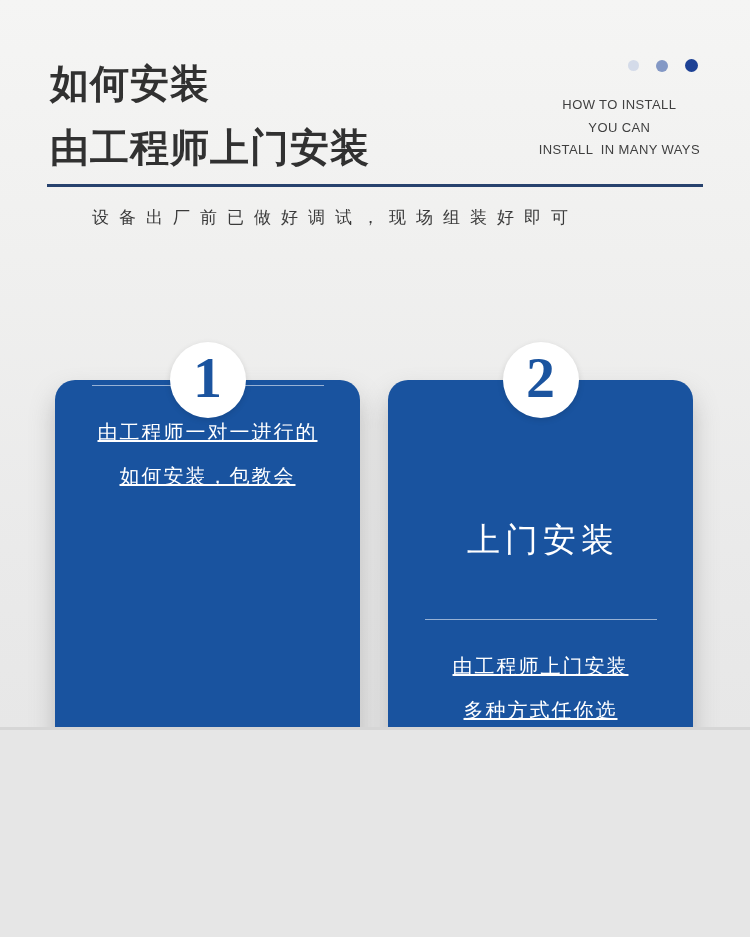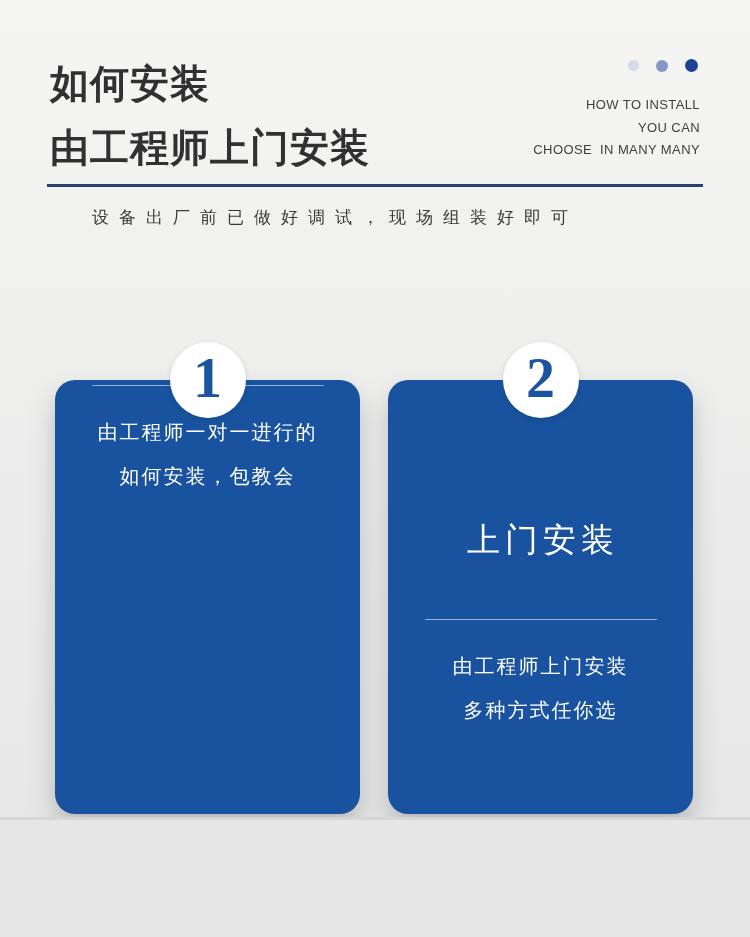--- a/index.html
+++ b/index.html
@@ -1,20 +1,20 @@
 <!DOCTYPE html>
 <html><head>
 <meta charset="utf-8">
 <style>
   * { margin: 0; padding: 0; box-sizing: border-box; }
   html, body { background: #e6e6e6; }
   .page {
     position: relative;
     width: 750px;
-    height: 820px;
+    height: 730px;
     margin: 0 auto;
     overflow: hidden;
     background: linear-gradient(180deg, #f5f5f4 0%, #f0f0ef 35%, #eaeaea 75%, #e7e7e7 100%);
     font-family: "Liberation Sans", "DejaVu Sans", sans-serif;
     padding-left: 21px;
   }
 
   
   .heading {
     position: absolute; left: 50px; top: 52px;
@@ -27,21 +27,21 @@
     position: absolute; top: 59px; left: 628px;
     display: flex; align-items: center; gap: 17px;
   }
   .dot { border-radius: 50%; }
   .dot.d1 { width: 11px; height: 11px; }
   .dot.d2 { width: 12px; height: 12px; }
   .dot.d3 { width: 13px; height: 13px; }
 
   .en-block {
     position: absolute; top: 94px; right: 50px;
-    text-align: right; color: #3f3f3f;
+    text-align: center; color: #3f3f3f;
     font-size: 13px; line-height: 22.5px; letter-spacing: 0.4px;
   }
   .en-block div { white-space: pre; }
 
   .rule {
     position: absolute; left: 47px; top: 184px;
     width: 656px; height: 3px; background: #27426e;
   }
 
   .tagline {
@@ -88,21 +88,21 @@
   }
   .card-divider {
     width: 232px; height: 1px;
     background: rgba(255, 255, 255, 0.55);
     margin: 5px auto 0;
   }
   .card-body {
     margin-top: 24px;
     font-size: 20px; line-height: 44px; letter-spacing: 2px;
   }
-  .card-body p { white-space: nowrap; }
+  .card-body p { white-space: nowrap; text-decoration: underline; }
 
   .bottom-edge {
     position: absolute; left: 0; bottom: 0;
     width: 100%; height: 3px; background: #d6d6d6;
   }
 </style>
 </head>
 <body>
 
 <div class="page">
@@ -114,21 +114,21 @@
 
   <div class="dots">
     <span class="dot d1" style="background: rgb(212, 219, 233);"></span>
     <span class="dot d2" style="background: rgb(131, 152, 197);"></span>
     <span class="dot d3" style="background: rgb(29, 65, 149);"></span>
   </div>
 
   <div class="en-block">
     <div>HOW TO INSTALL</div>
     <div>YOU CAN</div>
-    <div>CHOOSE  IN MANY MANY</div>
+    <div>INSTALL  IN MANY WAYS</div>
   </div>
 
   <div class="rule"></div>
 
   <div class="tagline">设备出厂前已做好调试，现场组装好即可</div>
 
   <div class="cards">
 
     <div class="card">
       <div class="badge">

